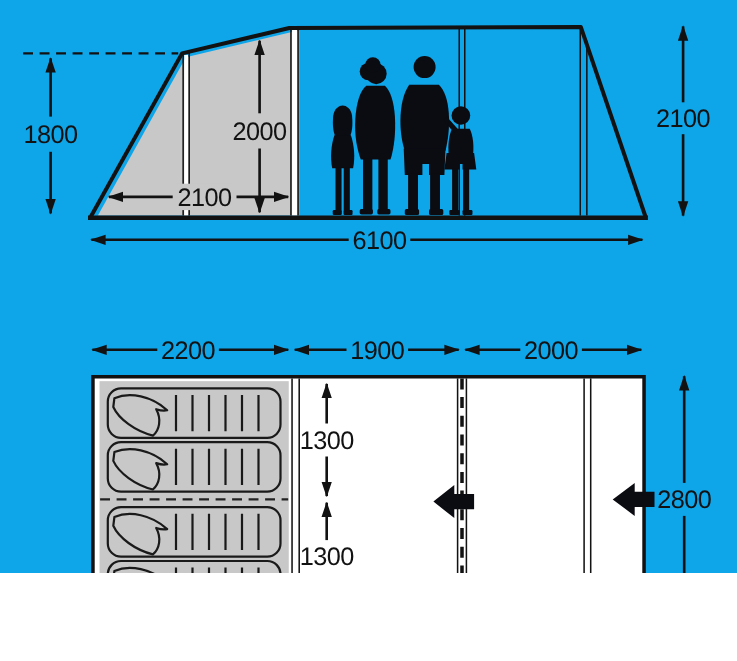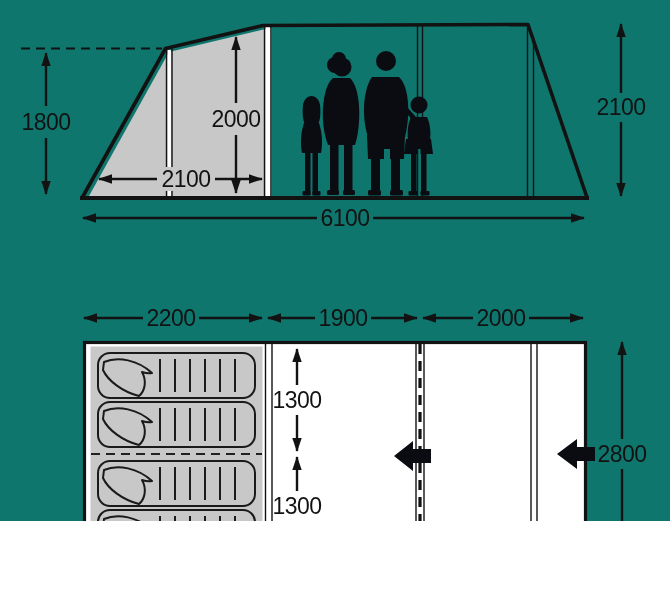--- a/index.html
+++ b/index.html
@@ -1,19 +1,19 @@
 <!DOCTYPE html>
 <html><head>
 <meta charset="utf-8">
 <style>
   html,body{margin:0;padding:0;background:#ffffff;}
   .stage{
     position:relative;
     width:670px;height:521px;
-    background:#0f766e;
+    background:#0ea5e9;
     font-family:"Liberation Sans", sans-serif;
   }
   svg{display:block;}
   text.dim{
     font-family:"Liberation Sans", sans-serif;
     font-size:23px;
     letter-spacing:-0.5px;
     fill:#121212;
   }
 </style>

